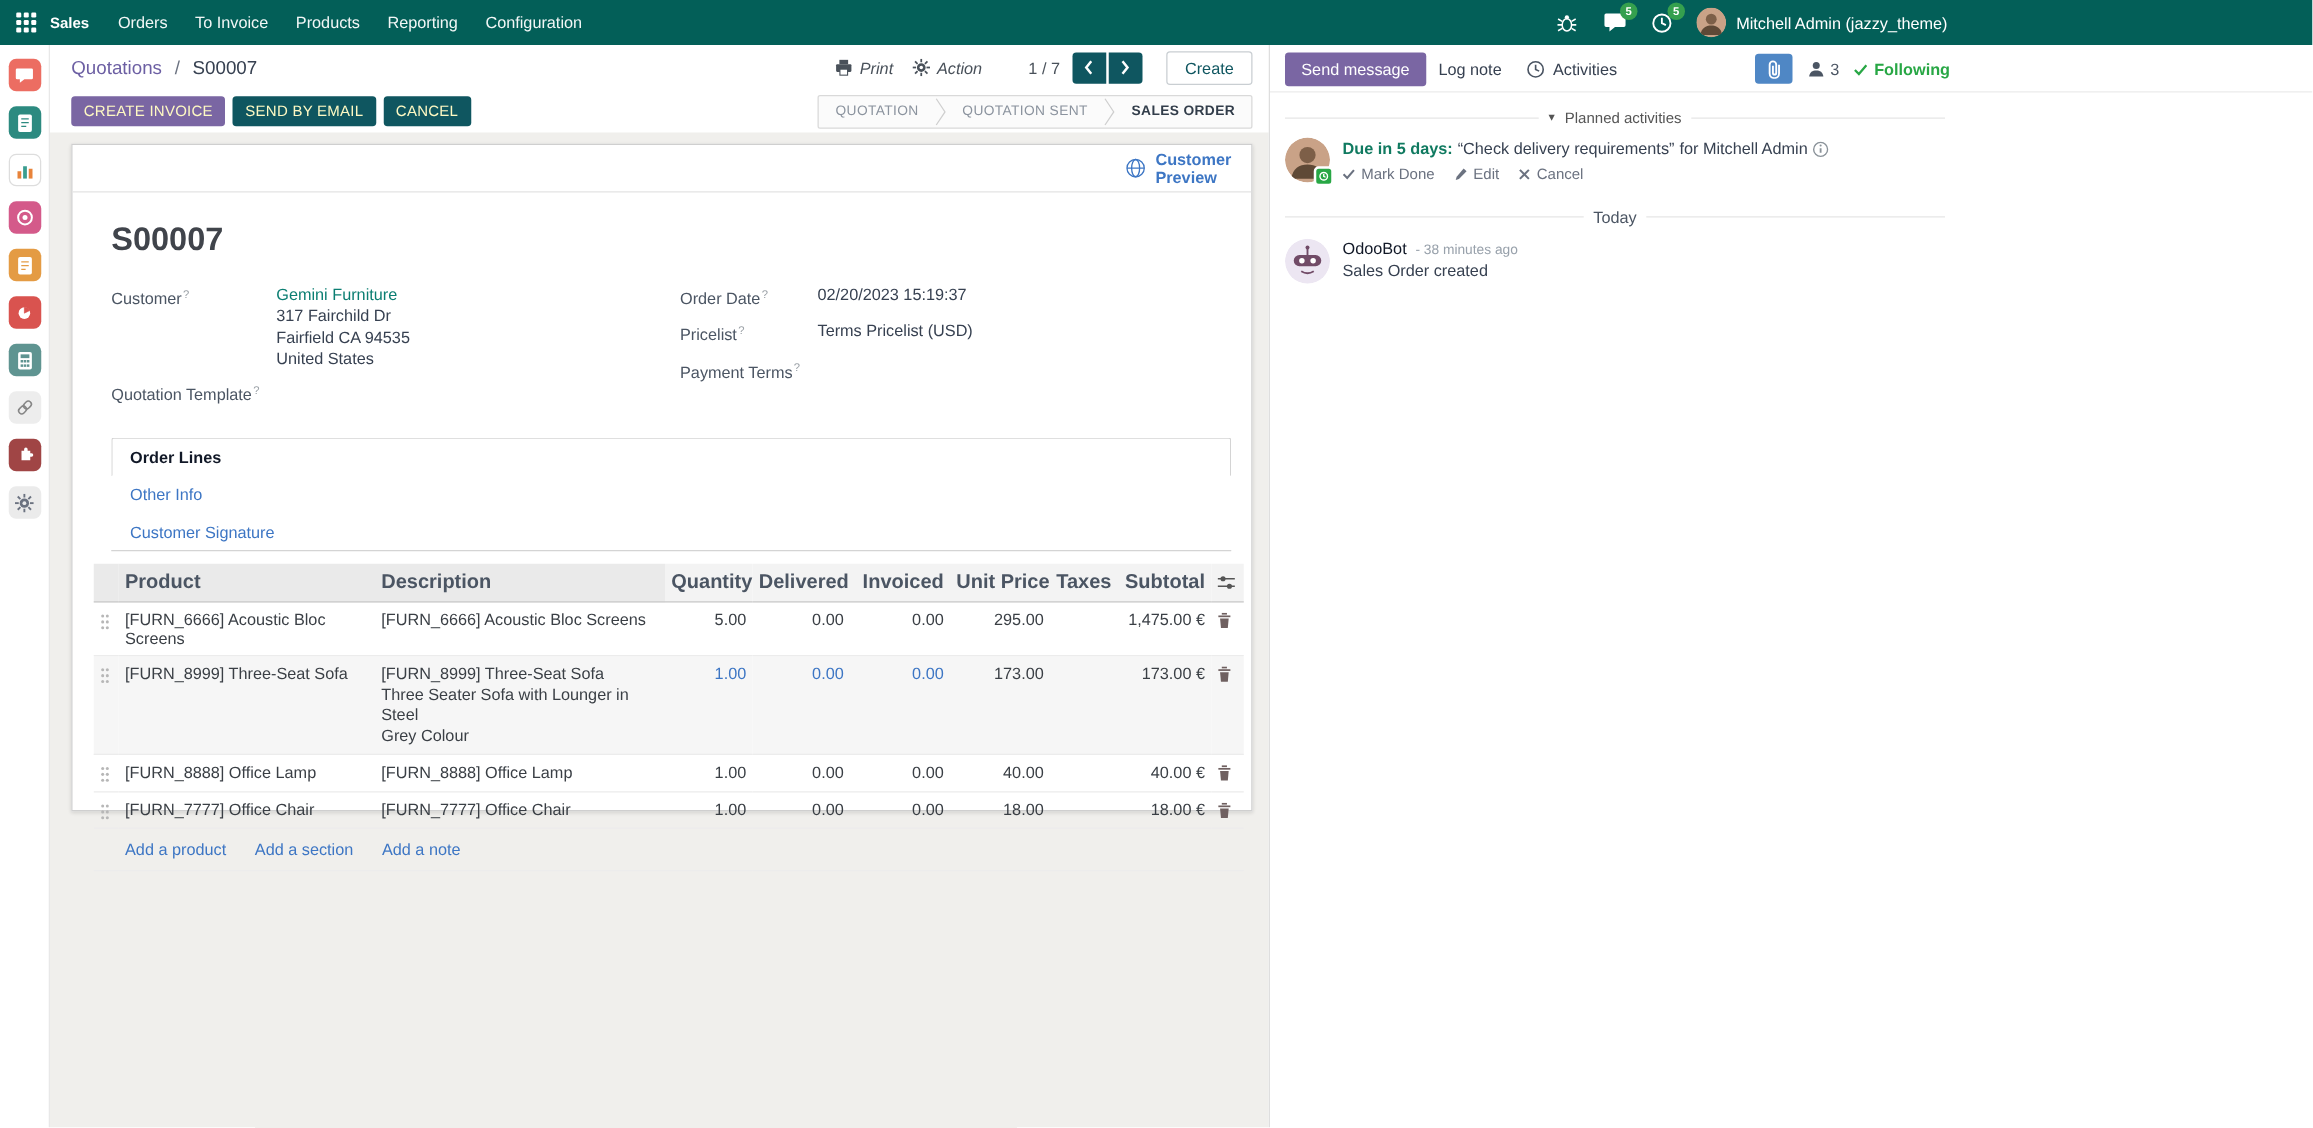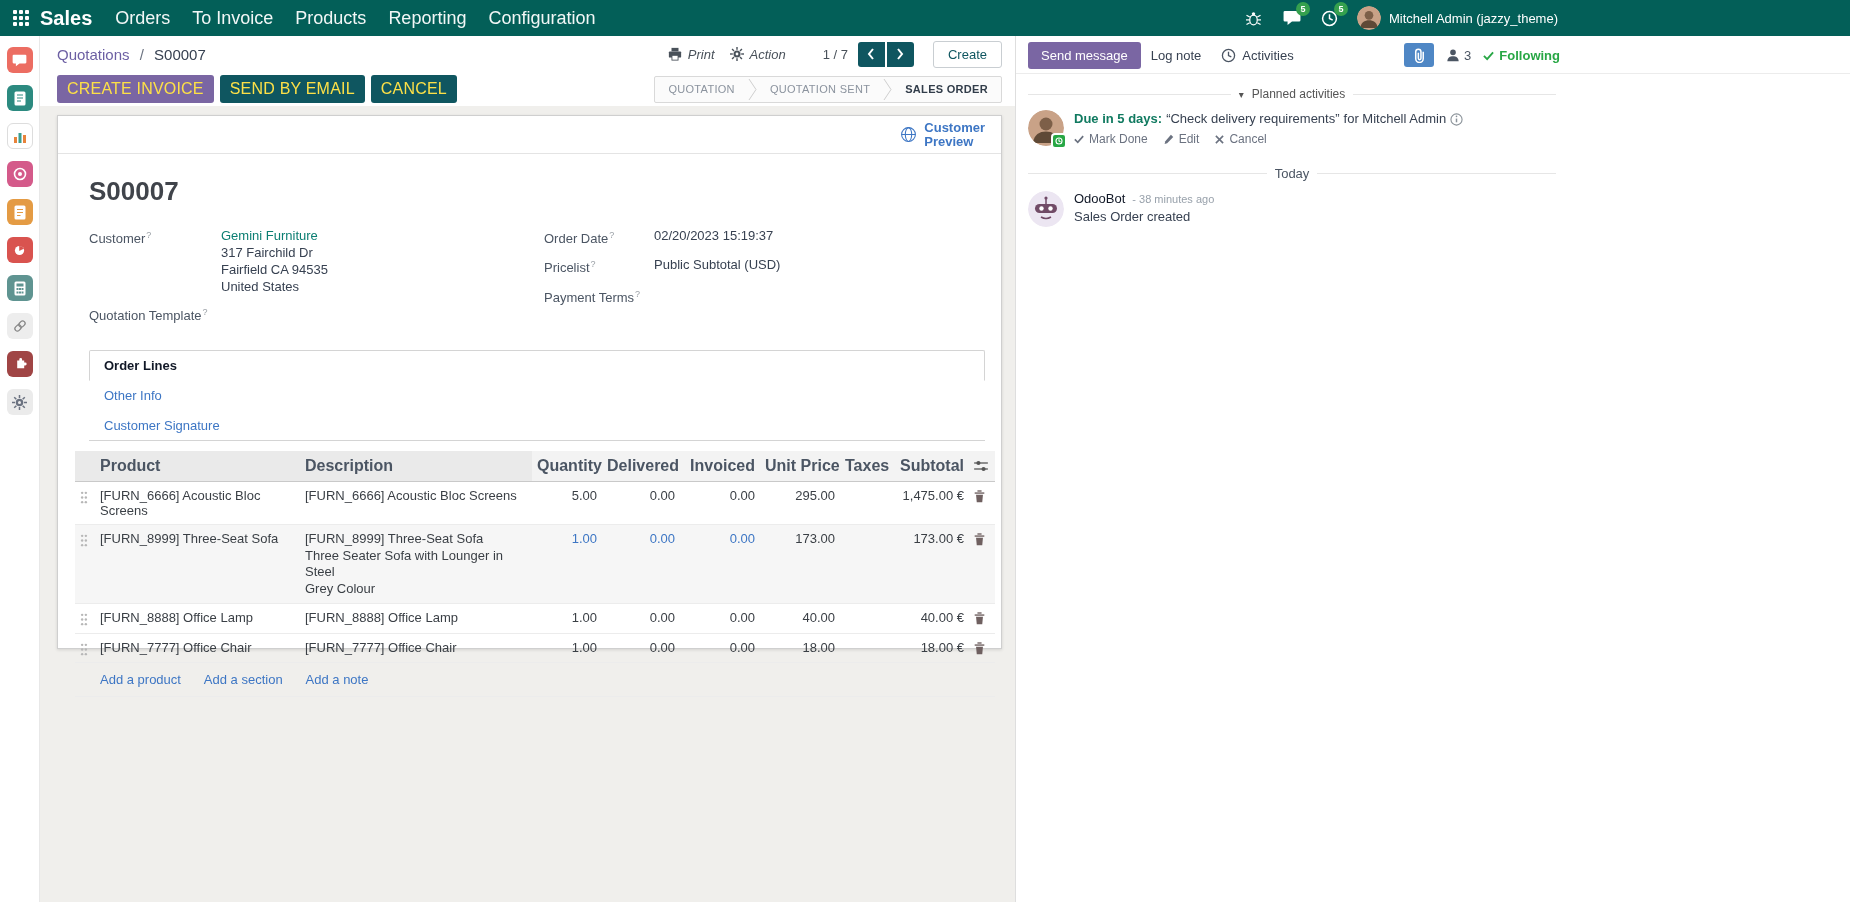--- a/index.html
+++ b/index.html
@@ -6,23 +6,23 @@
   html,body { width:1850px; height:902px; }
   body { font-family:"Liberation Sans", sans-serif; font-size:13px; color:#374151; background:#fff; overflow:hidden; }
   #app { position:relative; width:1850px; height:902px; background:#fff; }
   svg { display:block; }
 
   
   .navbar { position:absolute; top:0; left:0; right:0; height:36px; background:var(--navbar_bg,#035f58); display:flex; align-items:center; color:#fff; padding:0 6px; z-index:10; }
   .apps-btn { width:30px; height:36px; display:flex; align-items:center; justify-content:center; cursor:pointer; }
   .grid-icon { display:grid; grid-template-columns:repeat(3,4px); grid-gap:2px; }
   .grid-icon i { width:4px; height:4px; background:#fff; border-radius:1px; display:block; }
-  .brand { font-size:20px; font-weight:bold; margin:0 12px 0 4px; cursor:pointer; }
+  .brand { font-size:12px; font-weight:bold; margin:0 12px 0 4px; cursor:pointer; }
   .nav-menu { display:flex; height:36px; }
-  .nav-item { padding:0 11px; line-height:36px; font-size:18px; color:rgba(255,255,255,.95); cursor:pointer; white-space:nowrap; }
+  .nav-item { padding:0 11px; line-height:36px; font-size:13px; color:rgba(255,255,255,.95); cursor:pointer; white-space:nowrap; }
   .systray { position:absolute; right:292px; top:0; height:36px; display:flex; align-items:center; gap:16px; }
   .tray-icon { position:relative; width:22px; height:22px; display:flex; align-items:center; justify-content:center; cursor:pointer; }
   .badge { position:absolute; top:-5px; right:-7px; min-width:14px; height:14px; border-radius:8px; background:var(--badge_green,#35a04e); color:#fff; font-size:9px; line-height:14px; text-align:center; padding:0 3px; font-weight:bold; }
   .user { display:flex; align-items:center; gap:8px; cursor:pointer; }
   .avatar-sm { width:24px; height:24px; border-radius:50%; overflow:hidden; flex:none; }
   .user-name { font-size:13px; white-space:nowrap; }
 
   
   .appbar { position:absolute; top:36px; left:0; width:40px; bottom:0; background:#fff; border-right:1px solid #e8e8e8; display:flex; flex-direction:column; align-items:center; padding-top:11px; gap:12px; z-index:5; }
   .app-ico { width:26px; height:26px; border-radius:6px; display:flex; align-items:center; justify-content:center; cursor:pointer; flex:none; }
@@ -42,21 +42,21 @@
   .cp-right { margin-left:auto; display:flex; align-items:center; gap:15px; }
   .cp-btn { display:flex; align-items:center; gap:6px; color:#49515a; font-size:13px; cursor:pointer;font-style:italic; }
   .pager-zone { display:flex; align-items:center; gap:10px; margin-left:22px; }
   .pager-text { color:#49515a; font-size:13px; cursor:pointer; }
   .pager-btns { display:flex; gap:2px; }
   .pager-btn { width:27px; height:25px; background:var(--teal_btn,#0f5660); border:none; display:flex; align-items:center; justify-content:center; cursor:pointer; }
   .pager-btn.prev { border-radius:3px 0 0 3px; } .pager-btn.next { border-radius:0 3px 3px 0; }
   .create-btn { background:#fff; border:1px solid #c9ced2; border-radius:3px; color:#0f5660; font-size:13px; padding:5px 14px; cursor:pointer; margin-left:4px; }
 
   .status-row { height:34px; display:flex; align-items:center; padding:0 13px 0 17px; background:#fff; }
-  .hdr-btn { border:none; border-radius:3px; color:#fde047; font-size:16px; padding:5px 10px; margin-right:6px; cursor:pointer; letter-spacing:.2px;text-align:right; }
+  .hdr-btn { border:none; border-radius:3px; color:#fef9c3; font-size:12px; padding:5px 10px; margin-right:6px; cursor:pointer; letter-spacing:.2px;text-align:right; }
   .hdr-btn.primary { background:var(--purple,#7a66a3); }
   .hdr-btn.secondary { background:var(--teal_btn,#0f5660); }
   .pipeline { margin-left:auto; display:flex; align-items:stretch; height:27px; border:1px solid #d9d9d9; border-radius:2px; background:#fbfbfb; overflow:hidden; }
   .step { display:flex; align-items:center; padding:0 13px; font-size:11px; color:#8b939e; letter-spacing:.3px; cursor:pointer; white-space:nowrap; }
   .step.active { color:#323d4a; font-weight:bold; }
   .chev { align-self:center; }
 
   .content-bg { position:absolute; top:70px; left:0; right:0; bottom:0; background:#f0efec; overflow:hidden; }
   .sheet { margin:9px 0 0 17px; width:945px; height:534px; background:#fff; border:1px solid #cfcfcf; box-shadow:0 1px 3px rgba(0,0,0,.12); position:relative; }
   .sheet-top { height:38px; border-bottom:1px solid #e4e4e4; display:flex; align-items:center; justify-content:flex-end; padding-right:16px; }
@@ -424,21 +424,21 @@
                 <span class="fvalue"></span>
               </div>
             </div>
             <div class="fcol-right">
               <div class="frow">
                 <span class="flabel"><span>Order Date</span><sup>?</sup></span>
                 <span class="fvalue">02/20/2023 15:19:37</span>
               </div>
               <div class="frow">
                 <span class="flabel"><span>Pricelist</span><sup>?</sup></span>
-                <span class="fvalue">Public Subtotal (USD)</span>
+                <span class="fvalue">Terms Pricelist (USD)</span>
               </div>
               <div class="frow">
                 <span class="flabel"><span>Payment Terms</span><sup>?</sup></span>
                 <span class="fvalue"></span>
               </div>
             </div>
           </div>
 
           <div class="tabs">
             <div class="tab active">Order Lines</div>

